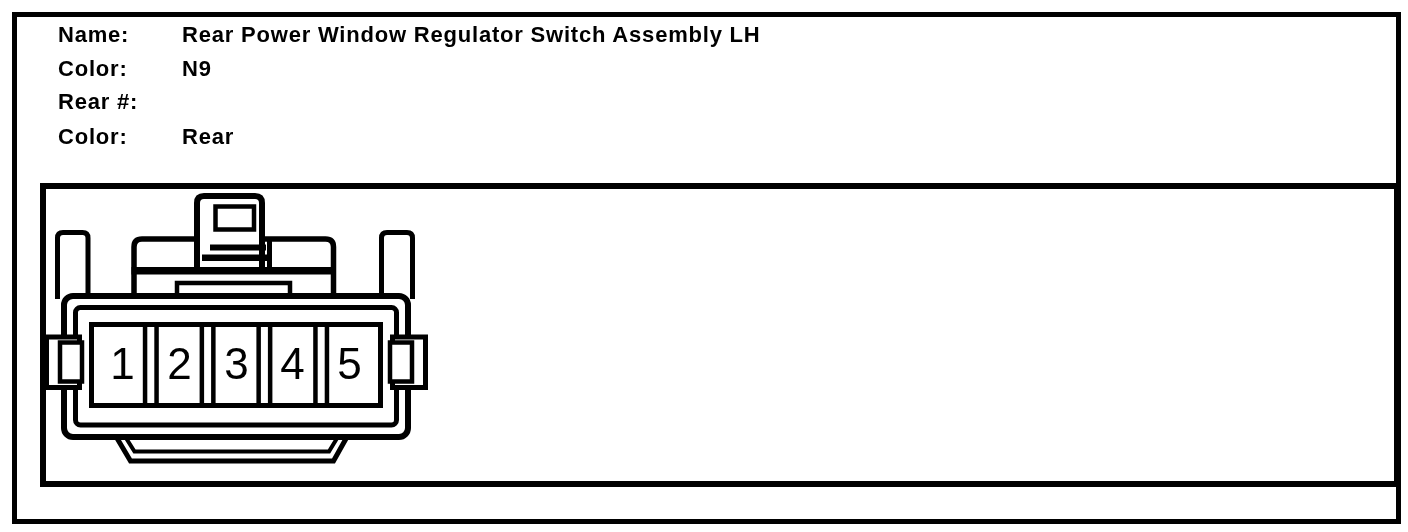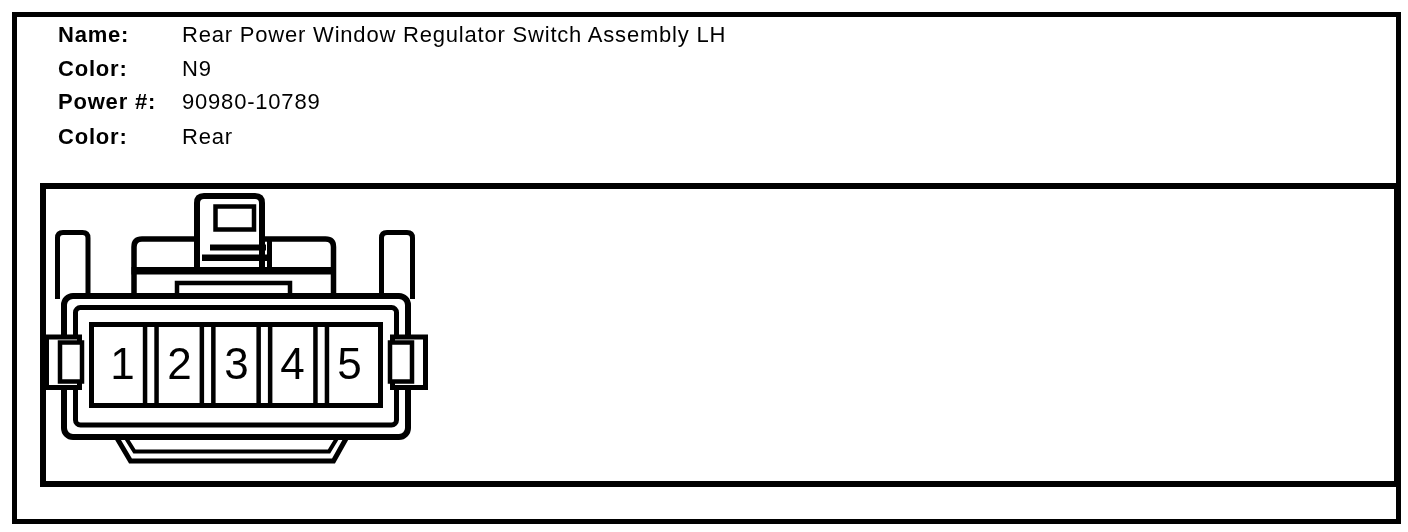--- a/index.html
+++ b/index.html
@@ -37,21 +37,21 @@
     white-space: nowrap;
   }
   .hdr-label {
     position: absolute;
     left: 42px;
     font-weight: bold;
   }
   .hdr-value {
     position: absolute;
     left: 166px;
-    font-weight: normal;
+    font-weight: bold;
   }
   .row-name  { top: 20px; }
   .row-code  { top: 54px; }
   .row-part  { top: 87px; }
   .row-color { top: 122px; padding-left: 28px; }
   .panel {
     position: absolute;
     left: 40px;
     top: 183px;
     width: 1360px;
@@ -93,22 +93,21 @@
 
   <div class="hdr-row row-name">
     <span class="hdr-label">Name:</span>
     <span class="hdr-value">Rear Power Window Regulator Switch Assembly LH</span>
   </div>
   <div class="hdr-row row-code">
     <span class="hdr-label">Color:</span>
     <span class="hdr-value">N9</span>
   </div>
   <div class="hdr-row row-part">
-    <span class="hdr-label">Power #:</span>
-    <span class="hdr-value">90980-10789</span>
+    <span class="hdr-label">Rear #:</span>
   </div>
   <div class="hdr-row row-color">
     <span class="hdr-label">Color:</span>
     <span class="hdr-value">Rear</span>
   </div>
 
   <div class="panel"></div>
 
   <svg class="diagram-svg" viewBox="0 0 1408 532" xmlns="http://www.w3.org/2000/svg">
     <g stroke="#000000" fill="#ffffff">

